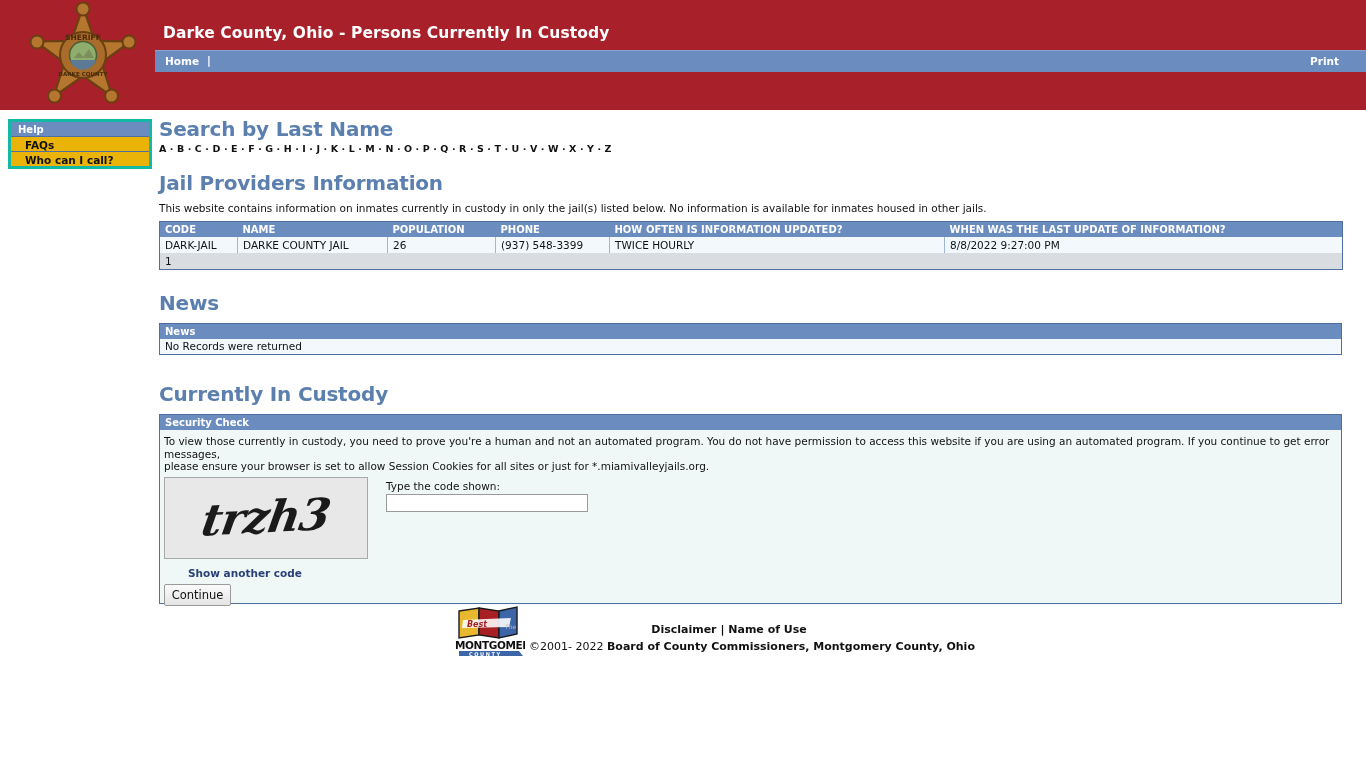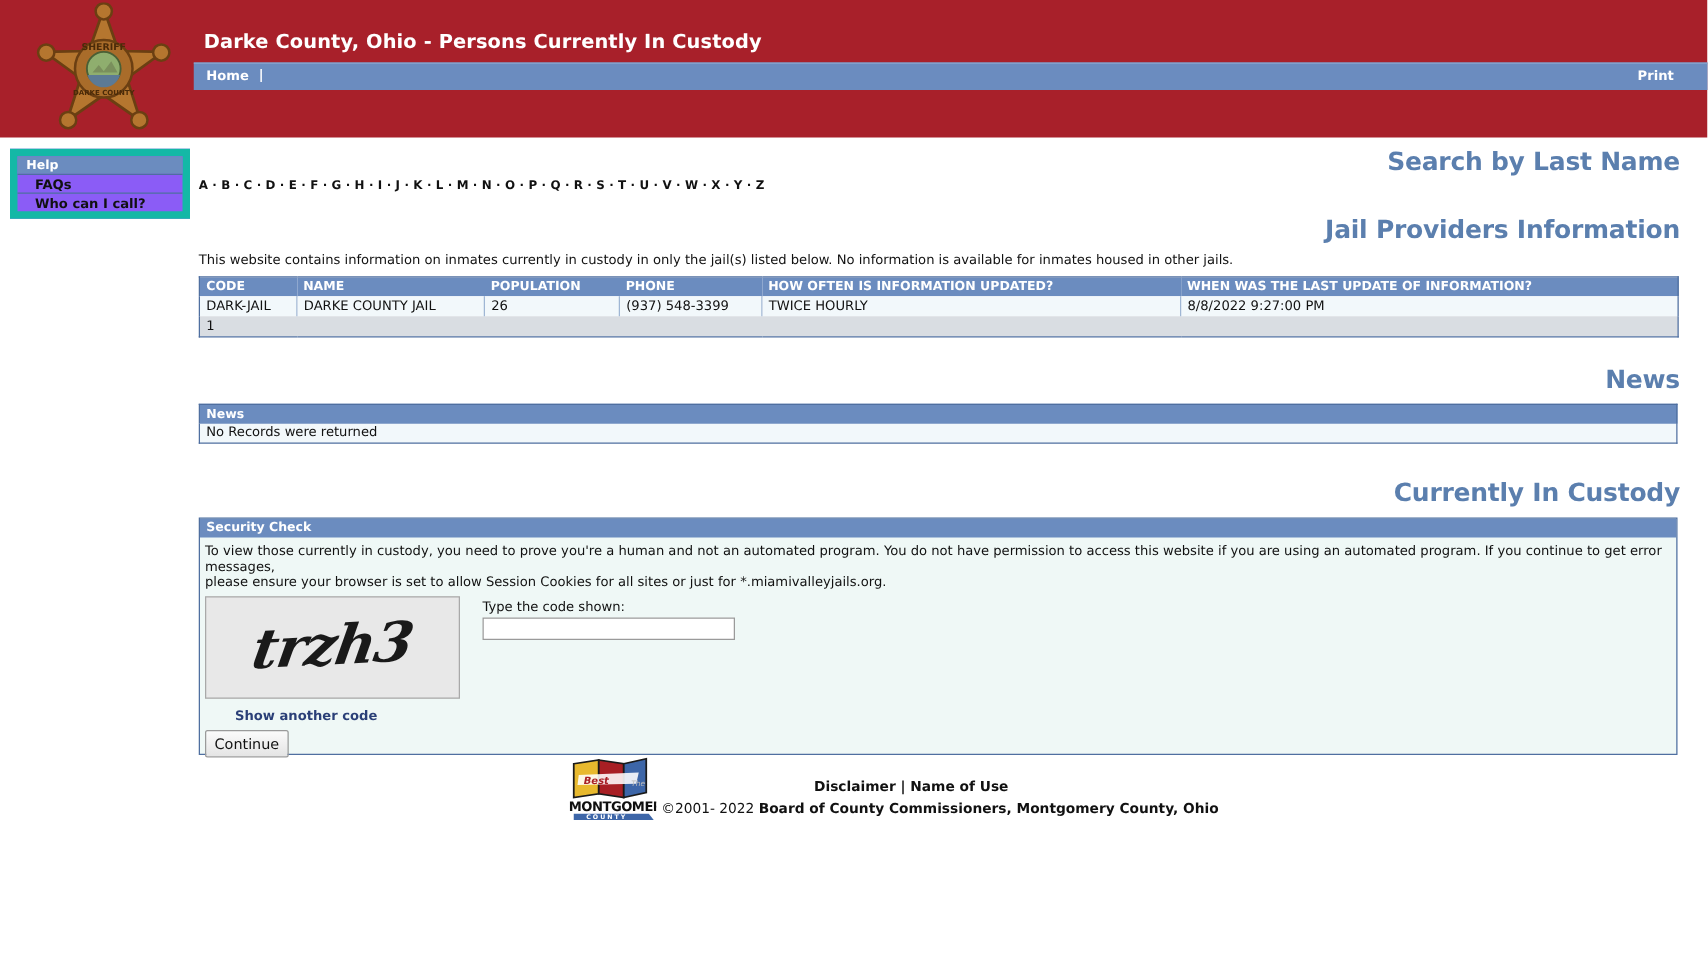--- a/index.html
+++ b/index.html
@@ -104,22 +104,22 @@
     font-size: 11.5px;
     color: #111;
     cursor: pointer;
   }
 
   
   .sidebar {
     position: absolute;
     left: 8px; top: 119px;
     width: 144px;
-    border: 6px solid #14b8a6;
-    background: #8b5cf6;
+    border: 3px solid #14b8a6;
+    background: #eab308;
   }
   .sb-head {
     background: #6b8cbf;
     color: #ffffff;
     font-size: 10px;
     font-weight: bold;
     padding: 2px 0 2px 7px;
     height: 14px;
     line-height: 11px;
   }
@@ -140,21 +140,20 @@
     left: 159px; top: 116px;
     width: 1185px;
   }
   h2.section {
     margin: 0;
     color: #5b7fae;
     font-size: 20px;
     font-weight: bold;
     letter-spacing: -.2px;
     line-height: 26px;
-    text-align: right;
   }
   .alpha {
     margin-top: 1px;
     font-size: 9.5px;
     font-weight: bold;
     letter-spacing: .1px;
     color: #111111;
     white-space: nowrap;
   }
   .alpha a { color: #111111; text-decoration: none; cursor: pointer; }

